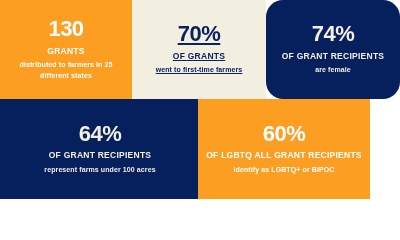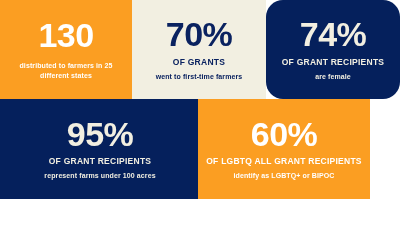--- a/index.html
+++ b/index.html
@@ -27,30 +27,30 @@
     padding: 4px 6px;
     overflow: hidden;
   }
   
   .theme-orange { background: #FB9E22; color: #FFFFFF; }
   .theme-cream  { background: #F2EFE1; color: #0A2260; }
   .theme-navy   { background: #05205C; color: #F2EFE1; }
 
   
   .cell-grants        { grid-column: 1; grid-row: 1; }
-  .cell-first-time    { grid-column: 2; grid-row: 1; }
+  .cell-first-time    { grid-column: 2; grid-row: 1; text-decoration: underline; }
   .cell-female        { grid-column: 3; grid-row: 1; border-radius: 17px; }
   .cell-small-farms   { grid-column: 1 / span 2; grid-row: 2; }
   .cell-lgbtq-bipoc   { grid-column: 3; grid-row: 2; margin-left: -68px; width: 172px; }
 
   
   .cell-small-farms { width: 200px; }
 
   .stat-value {
-    font-size: 34px;
+    font-size: 22px;
     font-weight: bold;
     line-height: 1.02;
     letter-spacing: -0.5px;
     margin: 0 0 5px 0;
     white-space: nowrap;
   }
   .stat-label {
     font-size: 8.5px;
     font-weight: bold;
     line-height: 1.25;
@@ -68,37 +68,38 @@
   }
   .stat-desc.wide { max-width: 185px; }
 </style>
 </head>
 <body>
 
 <div id="infographic">
 
   <div class="stat-cell theme-orange cell-grants">
     <div class="stat-value">130</div>
+    <div class="stat-label">GRANTS</div>
     <div class="stat-desc">distributed to farmers in 25 different states</div>
   </div>
 
   <div class="stat-cell theme-cream cell-first-time">
     <div class="stat-value">70%</div>
     <div class="stat-label">OF GRANTS</div>
     <div class="stat-desc">went to first-time farmers</div>
   </div>
 
   <div class="stat-cell theme-navy cell-female">
     <div class="stat-value">74%</div>
     <div class="stat-label">OF GRANT RECIPIENTS</div>
     <div class="stat-desc">are female</div>
   </div>
 
   <div class="stat-cell theme-navy cell-small-farms">
-    <div class="stat-value">95%</div>
+    <div class="stat-value">64%</div>
     <div class="stat-label">OF GRANT RECIPIENTS</div>
     <div class="stat-desc wide">represent farms under 100 acres</div>
   </div>
 
   <div class="stat-cell theme-orange cell-lgbtq-bipoc">
     <div class="stat-value">60%</div>
     <div class="stat-label">OF LGBTQ ALL GRANT RECIPIENTS</div>
     <div class="stat-desc wide">identify as LGBTQ+ or BIPOC</div>
   </div>
 

